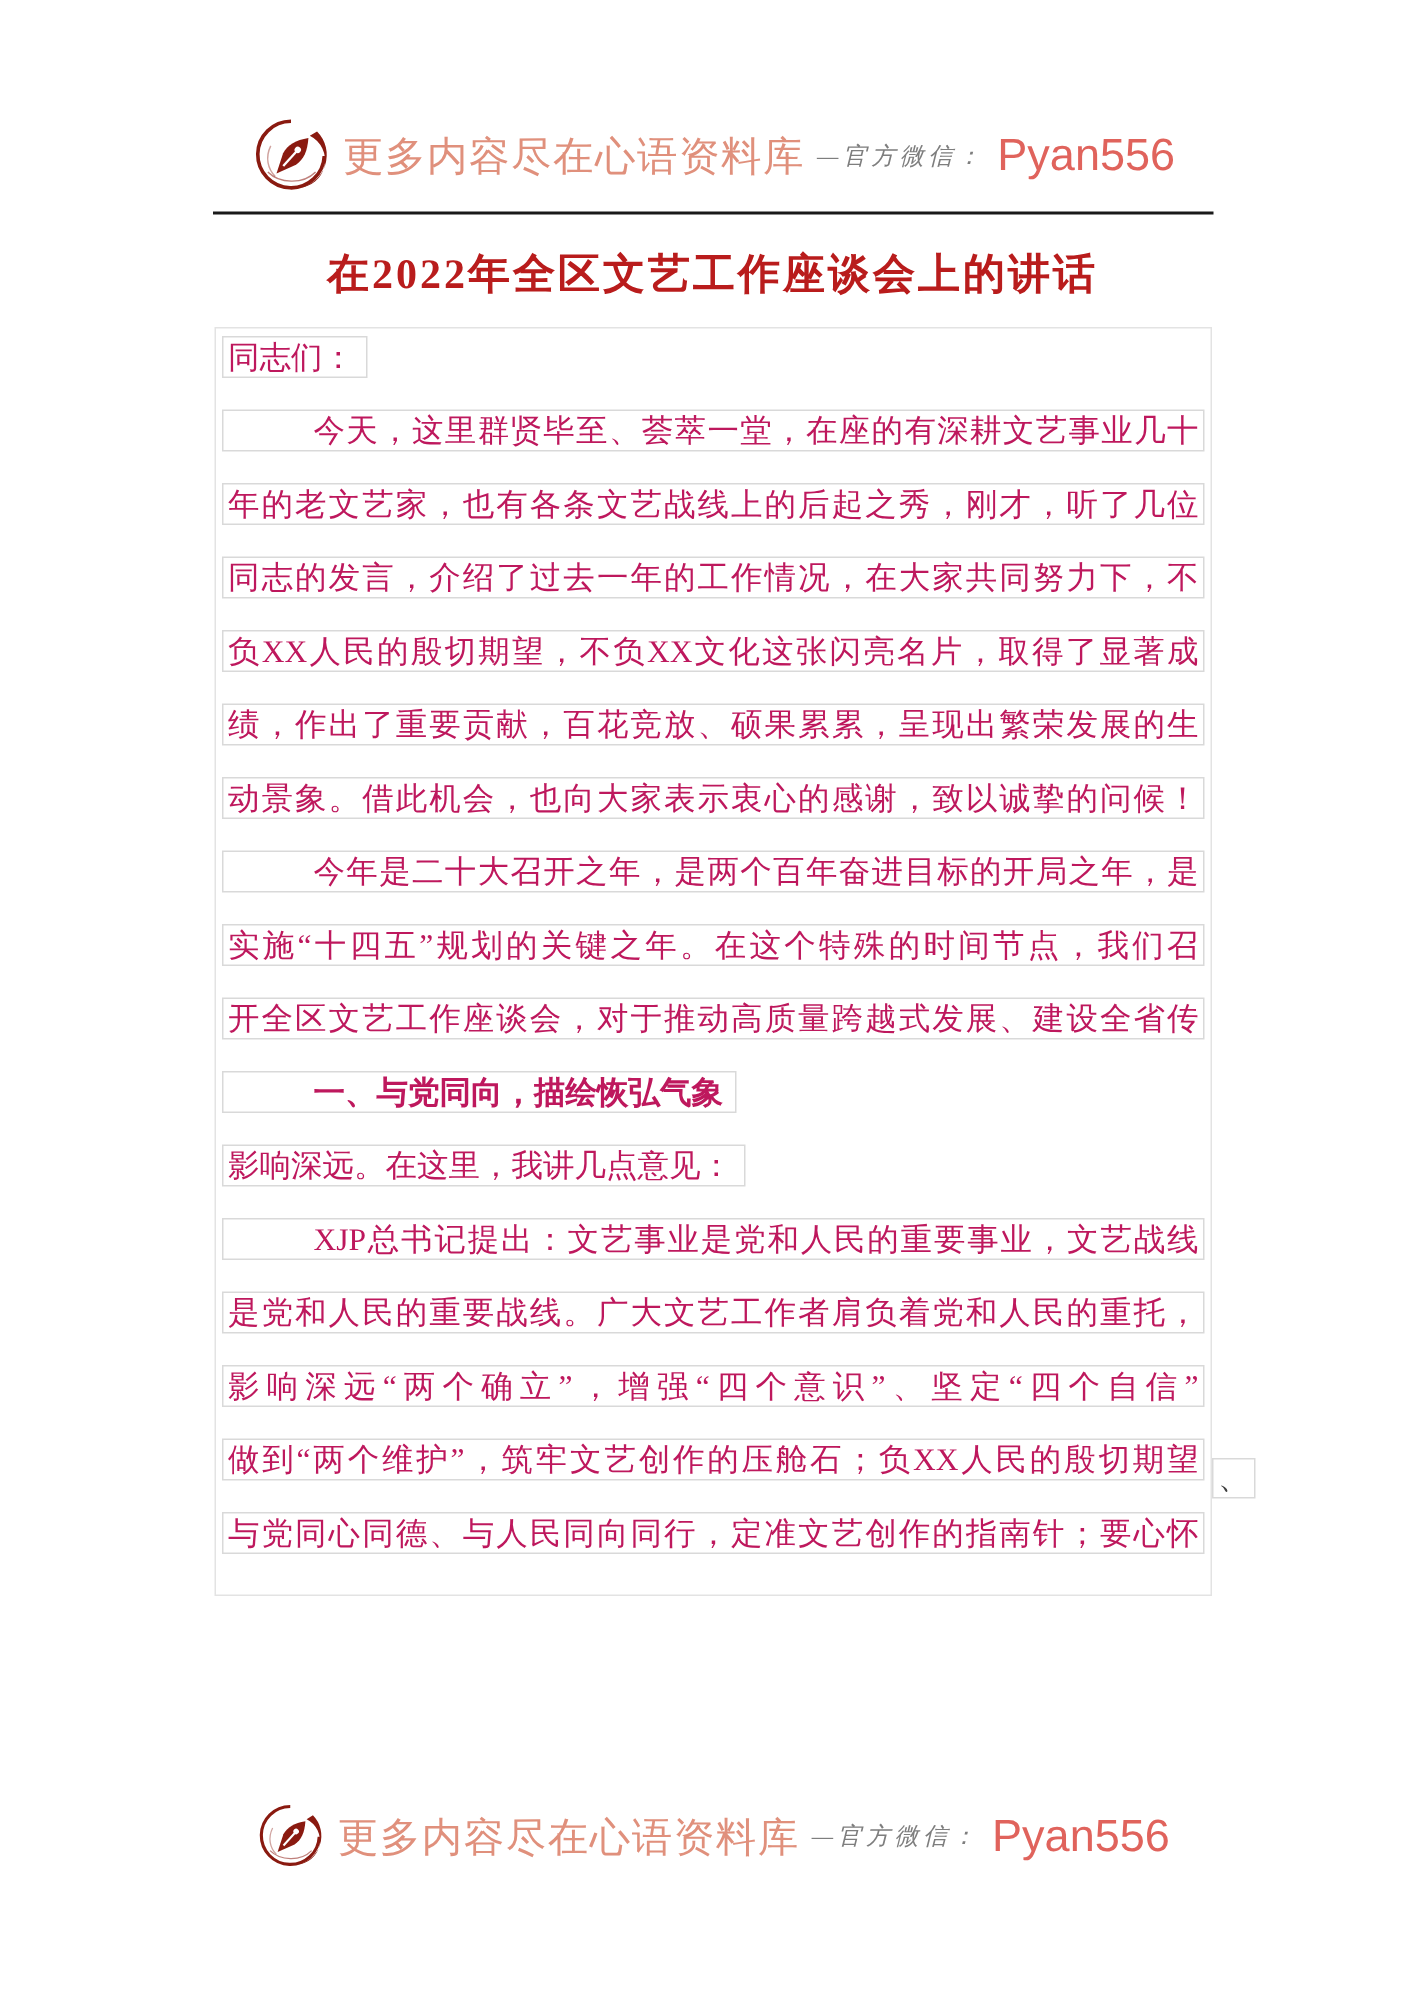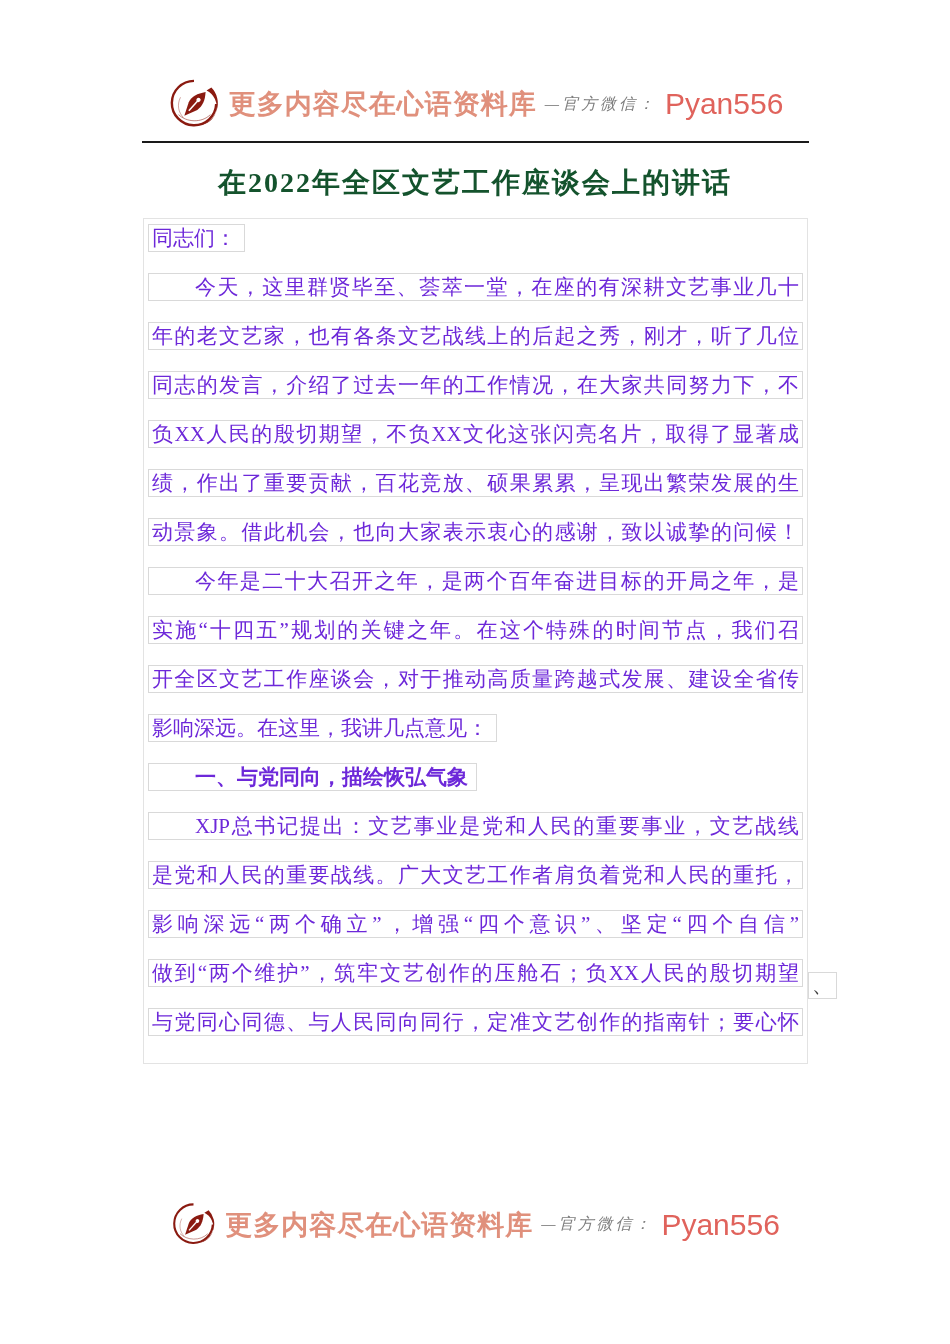--- a/index.html
+++ b/index.html
@@ -12,67 +12,67 @@
 
   
   .brand-row{
     display:flex;align-items:center;justify-content:center;
     gap:8px;user-select:none;
   }
   .brand-row.header{padding-top:76px;}
   .brand-row.footer{position:absolute;top:1200px;left:0;right:0;}
   .brand-logo{flex:0 0 auto;display:block;}
   .brand-text{
-    font-size:27px;font-weight:700;letter-spacing:1px;
+    font-size:27px;font-weight:400;letter-spacing:1px;
     font-family:"Liberation Serif","DejaVu Serif",serif;
   }
   .brand-label{
     font-size:16px;font-style:italic;letter-spacing:3px;
     font-family:"Liberation Serif","DejaVu Serif",serif;
   }
   .brand-id{
     font-size:30px;font-style:normal;letter-spacing:0;
     font-family:"Liberation Sans","DejaVu Sans",sans-serif;
   }
 
   
   .rule{width:667px;height:2px;margin:9px auto 0 142px;}
 
   
   .doc-title{
     margin-top:21px;text-align:center;
-    font-size:28px;font-weight:700;letter-spacing:2px;color:#14532d;
+    font-size:28px;font-weight:700;letter-spacing:2px;color:#b91c1c;
   }
 
   
   .body-box{
     position:relative;box-sizing:border-box;
     margin:16px 0 0 143px;width:665px;
     border:1px solid #e3e3e3;
     padding:5px 4px 15px 4px;
     background:#fff;
   }
   .line{
     box-sizing:border-box;
     border:1px solid #d9d9d9;
     height:28px;line-height:26px;
-    font-size:21px;color:#6d28d9;
+    font-size:21px;color:#be185d;
     margin-bottom:21px;
     padding:0 3px;
     overflow:visible;white-space:nowrap;
     background:#fff;
   }
   .line:last-child{margin-bottom:12px;}
   .line.full{
     width:100%;
     text-align:justify;text-align-last:justify;
     white-space:normal;
   }
   .line.fit{width:-moz-fit-content;width:fit-content;padding-right:8px;}
-  .line.indent{padding-left:46px;}
+  .line.indent{padding-left:60px;}
   .line.bold{font-weight:700;}
   .overflow-cell{
     position:absolute;right:-30px;top:753px;
     box-sizing:border-box;width:29px;height:27px;
     border:1px solid #d9d9d9;background:#fff;
     font-size:21px;line-height:25px;text-align:center;color:#3f3f3f;
   }
 </style>
 </head>
 <body>
@@ -105,22 +105,22 @@
   <div class="line fit">同志们：</div>
       <div class="line full indent">今天，这里群贤毕至、荟萃一堂，在座的有深耕文艺事业几十</div>
       <div class="line full">年的老文艺家，也有各条文艺战线上的后起之秀，刚才，听了几位</div>
       <div class="line full">同志的发言，介绍了过去一年的工作情况，在大家共同努力下，不</div>
       <div class="line full">负XX人民的殷切期望，不负XX文化这张闪亮名片，取得了显著成</div>
       <div class="line full">绩，作出了重要贡献，百花竞放、硕果累累，呈现出繁荣发展的生</div>
       <div class="line full">动景象。借此机会，也向大家表示衷心的感谢，致以诚挚的问候！</div>
       <div class="line full indent">今年是二十大召开之年，是两个百年奋进目标的开局之年，是</div>
       <div class="line full">实施“十四五”规划的关键之年。在这个特殊的时间节点，我们召</div>
       <div class="line full">开全区文艺工作座谈会，对于推动高质量跨越式发展、建设全省传</div>
+      <div class="line fit indent bold">一、与党同向，描绘恢弘气象</div>
       <div class="line fit">影响深远。在这里，我讲几点意见：</div>
-      <div class="line fit indent bold">一、与党同向，描绘恢弘气象</div>
       <div class="line full indent">XJP总书记提出：文艺事业是党和人民的重要事业，文艺战线</div>
       <div class="line full">是党和人民的重要战线。广大文艺工作者肩负着党和人民的重托，</div>
       <div class="line full">影响深远“两个确立”，增强“四个意识”、坚定“四个自信”</div>
       <div class="line full">做到“两个维护”，筑牢文艺创作的压舱石；负XX人民的殷切期望</div>
       <div class="line full">与党同心同德、与人民同向同行，定准文艺创作的指南针；要心怀</div>
     </div>
 
   <div class="brand-row footer">
     <svg class="brand-logo" width="47" height="49" viewBox="0 0 56 58" aria-hidden="true">
       <path d="M28 5 A23 23 0 1 0 51 29" fill="none" stroke="#8a1a10" stroke-width="2.5"></path>

